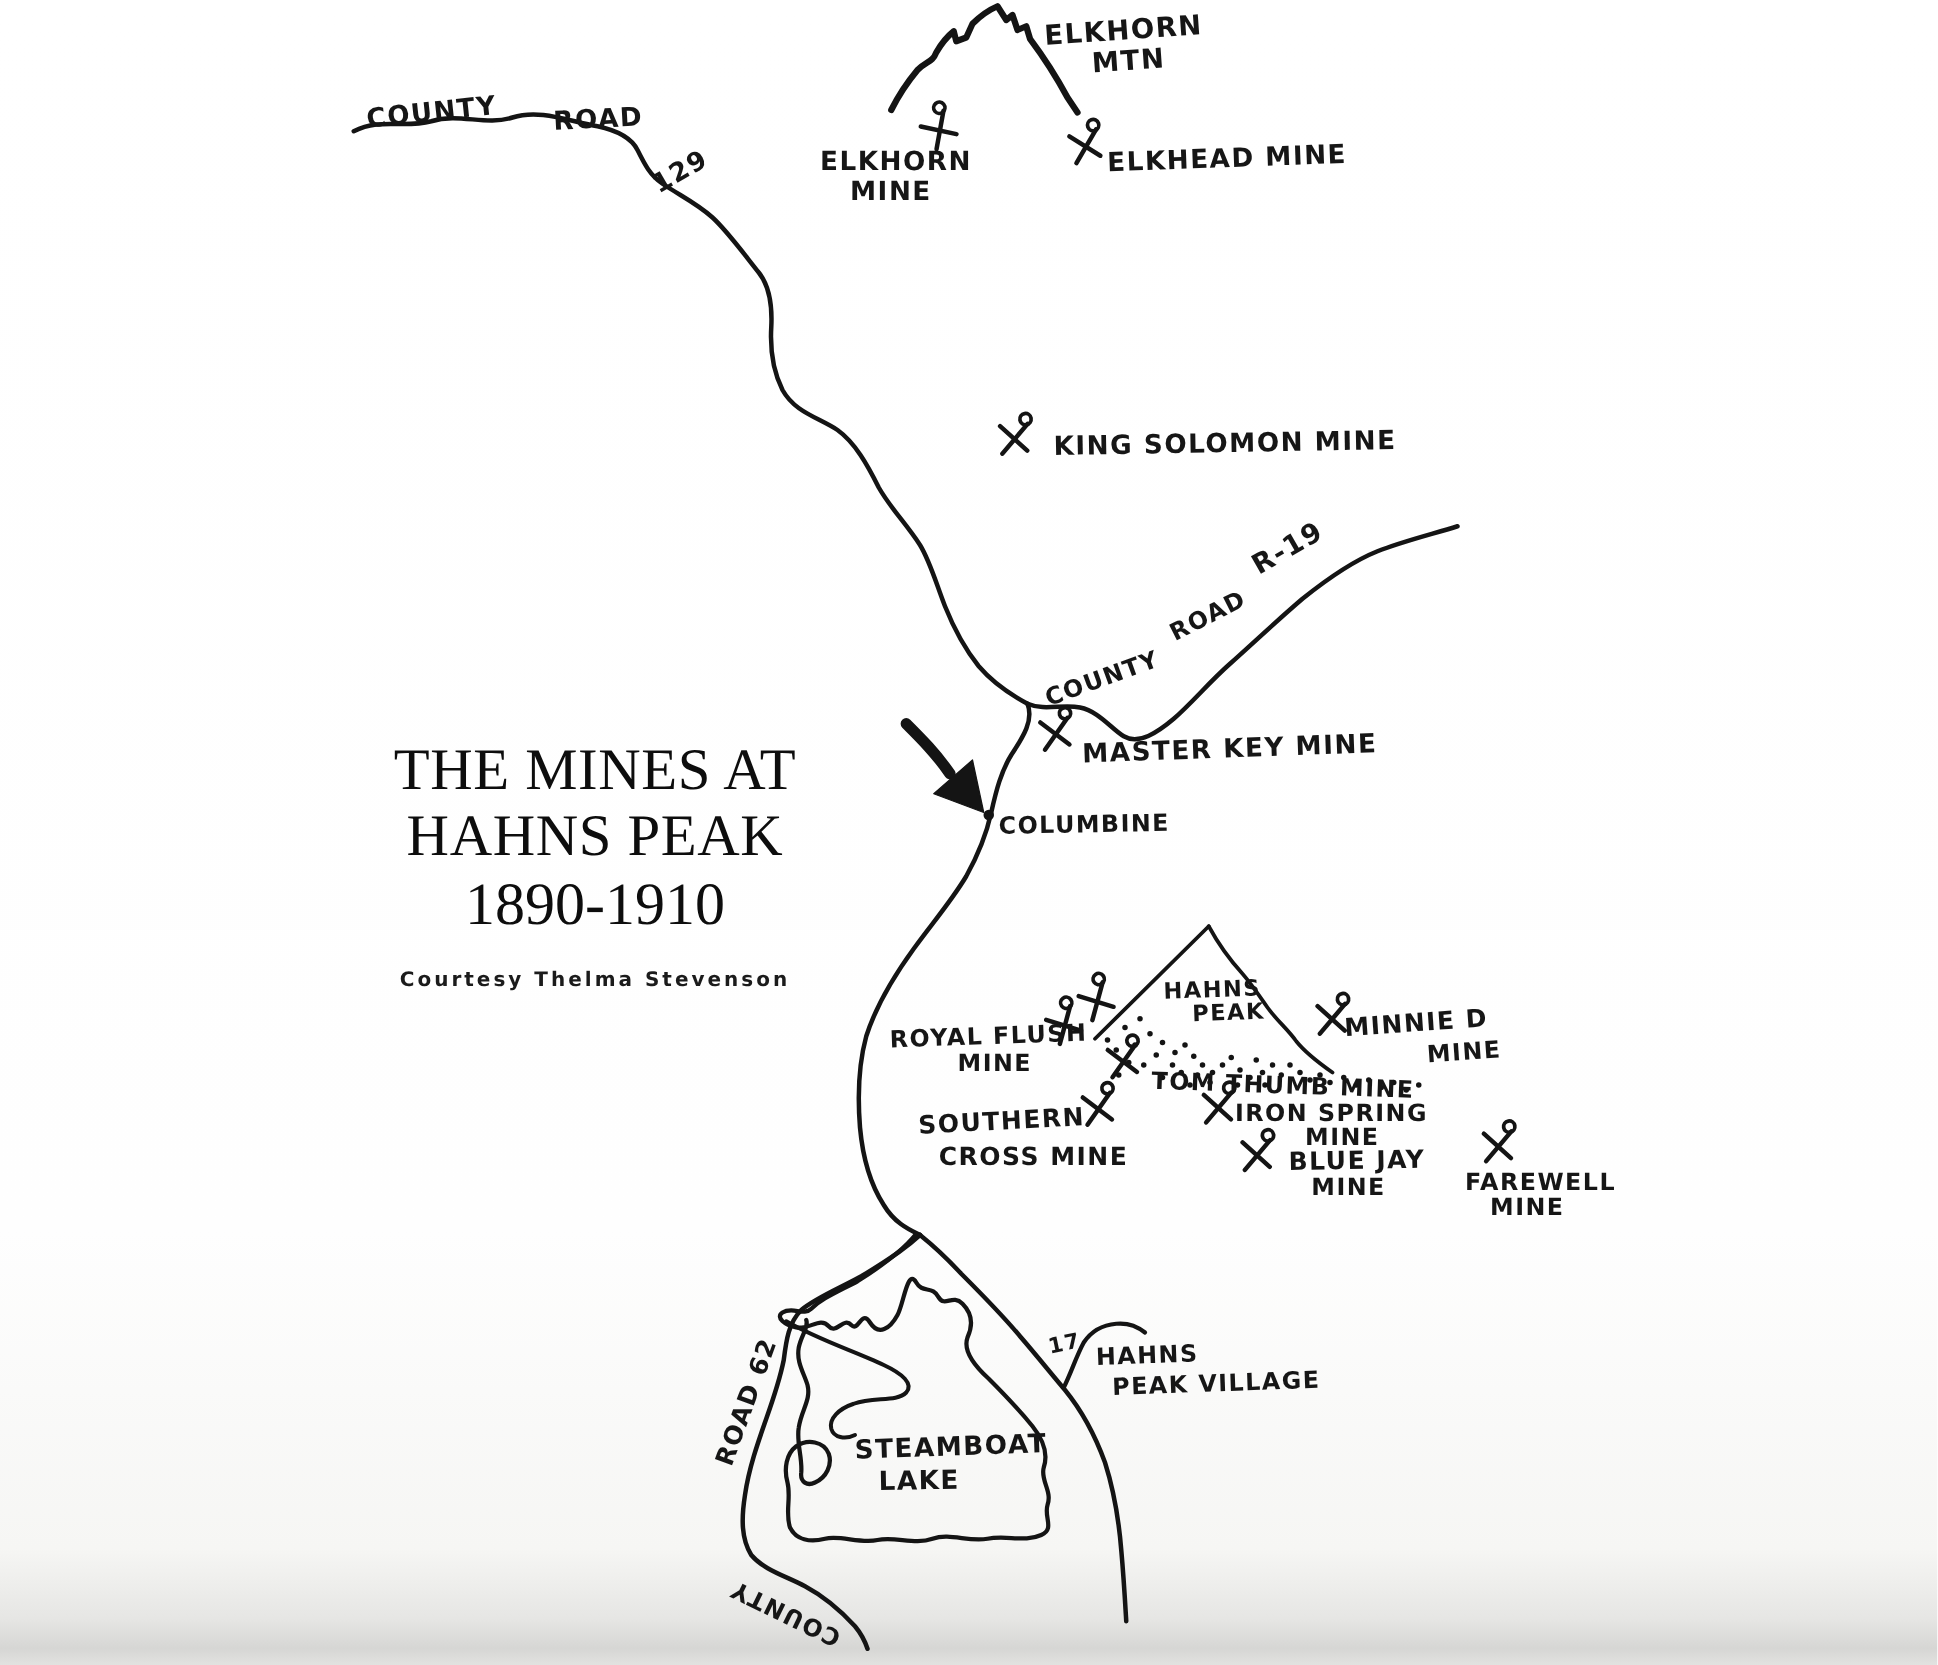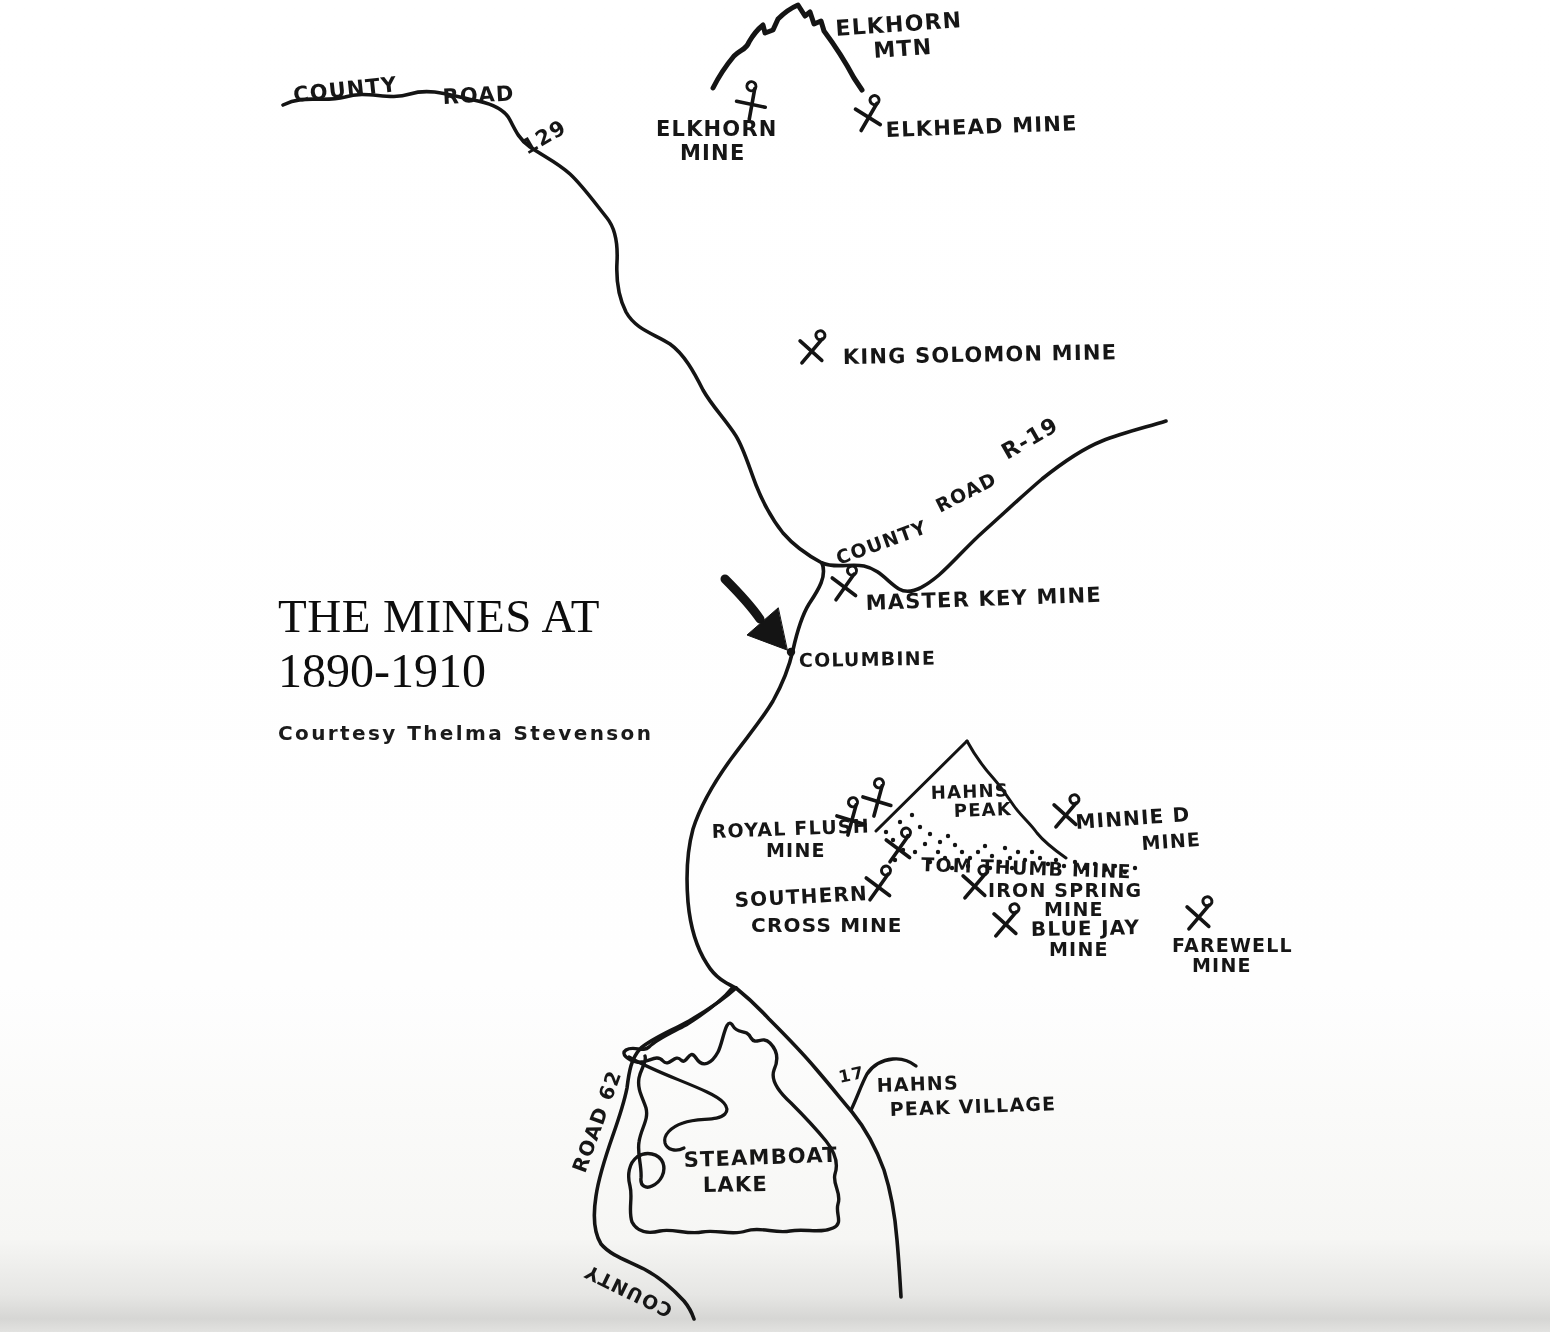--- a/index.html
+++ b/index.html
@@ -6,31 +6,31 @@
   .stage{
     position:relative;width:1550px;height:1332px;overflow:hidden;
     background:linear-gradient(180deg,#ffffff 0%,#fefefe 74%,#f6f6f4 93%,#e6e6e4 97.2%,#d6d6d4 99%,#e2e2e0 100%);
   }
   #map-svg{position:absolute;left:0;top:0;width:1550px;height:1332px;}
   #map-svg path, #map-svg line{stroke:#141414;fill:none;stroke-linecap:round;stroke-linejoin:round;}
   #map-svg text{
     font-family:"DejaVu Sans",sans-serif;font-weight:700;fill:#161616;letter-spacing:1.2px;
   }
   .title-block{
-    position:absolute;left:278px;top:590px;width:396px;text-align:left;color:#0d0d0d;
+    position:absolute;left:278px;top:590px;width:396px;text-align:center;color:#0d0d0d;
   }
   .title-line{
     font-family:"Liberation Serif","DejaVu Serif",serif;font-weight:400;
     font-size:47px;line-height:53px;letter-spacing:.5px;
   }
   .title-years{
     font-family:"Liberation Serif","DejaVu Serif",serif;font-size:48px;line-height:46px;margin-top:5px;
   }
   .courtesy{
-    font-family:"DejaVu Sans",sans-serif;font-size:20px;font-weight:700;
+    font-family:"DejaVu Sans",sans-serif;font-size:16px;font-weight:700;
     letter-spacing:2.4px;margin-top:27px;color:#1b1b1b;white-space:nowrap;
   }
 </style>
 </head>
 <body>
 
 <div class="stage">
 
   <svg id="map-svg" viewBox="0 0 1550 1332">
 
@@ -232,17 +232,18 @@
         <text x="877" y="1092" font-size="19" transform="rotate(-2 877 1092)">HAHNS</text>
         <text x="890" y="1116" font-size="19" transform="rotate(-2 890 1116)">PEAK VILLAGE</text>
         <text x="684" y="1167" font-size="21" transform="rotate(-2 684 1167)">STEAMBOAT</text>
         <text x="703" y="1192" font-size="21" transform="rotate(-1 703 1192)">LAKE</text>
         <text x="674" y="1306" font-size="19" transform="rotate(-154 674 1306)">COUNTY</text>
       </g>
   </svg>
 
   <div class="title-block">
     <div class="title-line">THE MINES AT</div>
+    <div class="title-line">HAHNS PEAK</div>
     <div class="title-years">1890-1910</div>
     <div class="courtesy">Courtesy Thelma Stevenson</div>
   </div>
 
 </div>
 
 </body></html>

